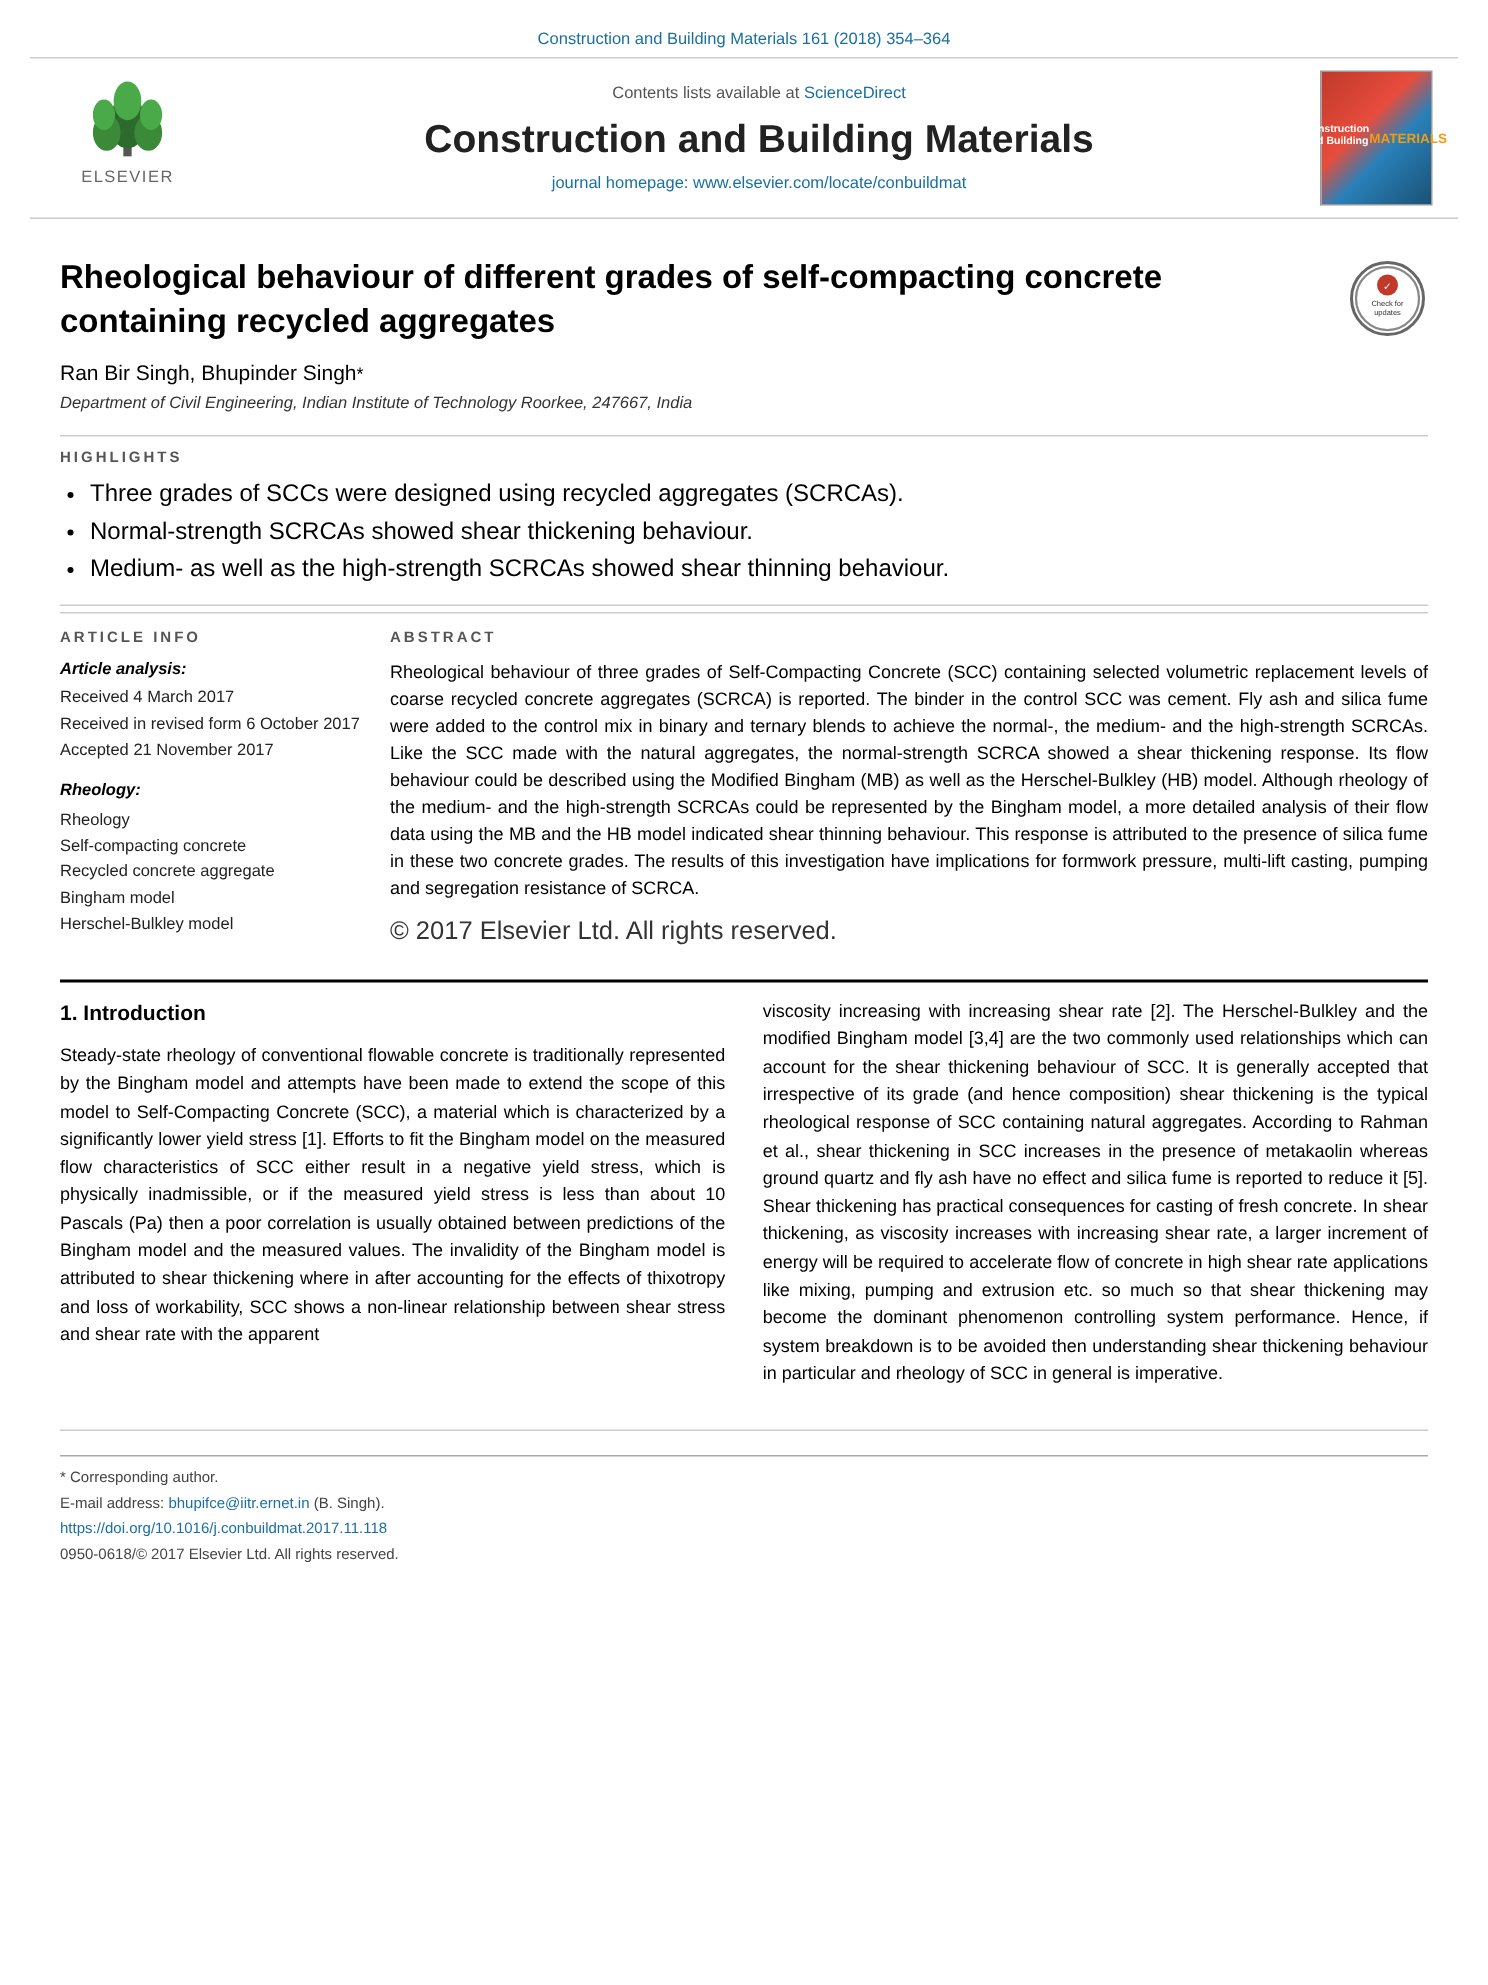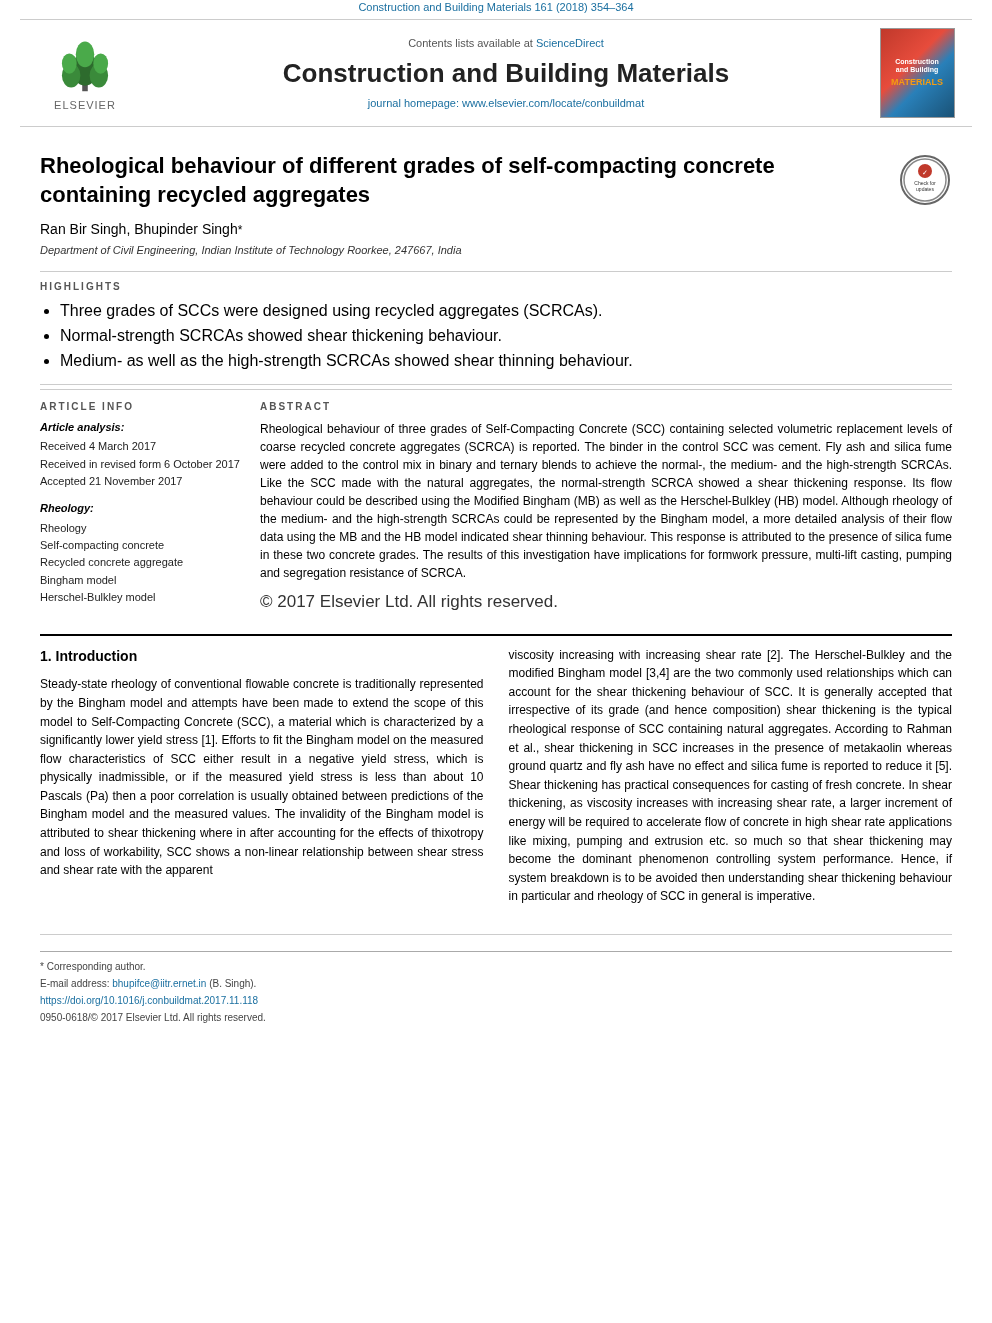--- a/index.html
+++ b/index.html
@@ -14,39 +14,38 @@
     }
     .page {
       width: 992px;
       min-height: 1323px;
       background: #fff;
       padding: 0;
     }
     
     .journal-header-top {
       text-align: center;
-      padding: 0 0 4px;
+      padding: 19px 0 4px;
       font-size: 11px;
       color: #1a6fa0;
       font-family: Arial, sans-serif;
     }
     
     .journal-banner {
       display: flex;
       align-items: stretch;
       border: 1px solid #ccc;
       border-left: none;
       border-right: none;
       margin: 0 20px;
       padding: 8px 10px;
     }
     .banner-left {
       width: 110px;
       display: flex;
-      align-items: center;
       justify-content: center;
       flex-shrink: 0;
     }
     .elsevier-logo {
       display: flex;
       flex-direction: column;
       align-items: center;
     }
     .elsevier-tree {
       width: 70px;
@@ -97,21 +96,21 @@
       align-items: center;
       justify-content: center;
       flex-shrink: 0;
     }
     .journal-cover {
       width: 75px;
       height: 90px;
       background: linear-gradient(135deg, #c0392b 0%, #e74c3c 40%, #2980b9 60%, #1a5276 100%);
       border: 1px solid #999;
       display: flex;
-      flex-direction: column;
+      flex-direction: row;
       align-items: center;
       justify-content: center;
       padding: 4px;
     }
     .cover-text-top {
       font-size: 7px;
       color: #fff;
       text-align: center;
       font-family: Arial, sans-serif;
       font-weight: bold;

